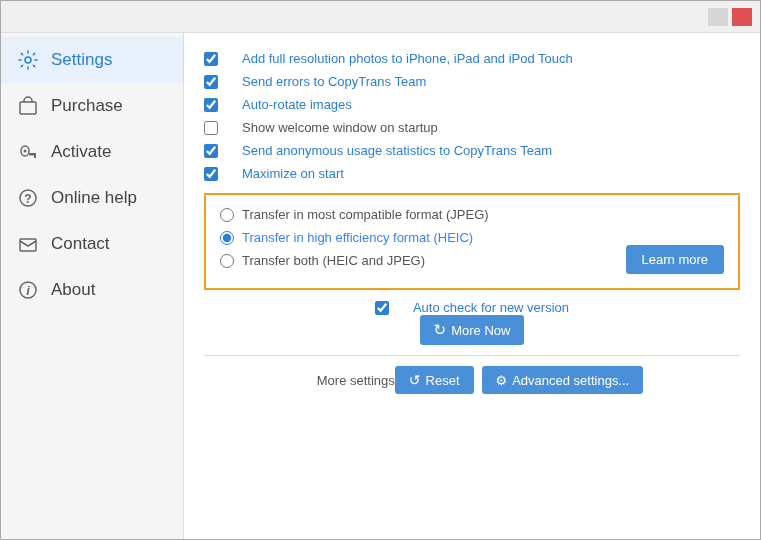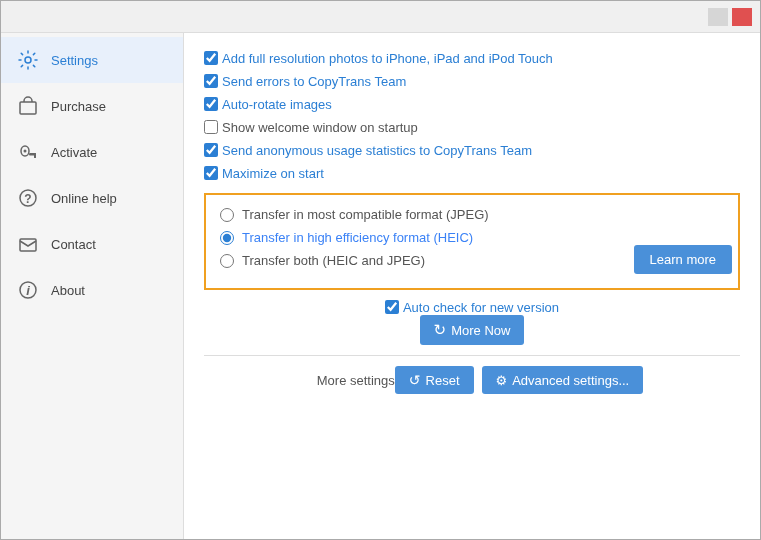--- a/index.html
+++ b/index.html
@@ -85,33 +85,34 @@
     .sidebar-icon {
       width: 22px;
       height: 22px;
       display: flex;
       align-items: center;
       justify-content: center;
       font-size: 16px;
       flex-shrink: 0;
     }
     .sidebar-label {
-      font-size: 13px;
+      font-size: 17px;
       color: #444;
     }
     .content-area {
       flex: 1;
       padding: 18px 20px;
       background: #fff;
       overflow-y: auto;
     }
     .checkbox-row {
       display: flex;
+      align-items: center;
       margin-bottom: 8px;
-      gap: 4px;
+      gap: 24px;
     }
     .checkbox-row input[type="checkbox"] {
       accent-color: #2b7fd4;
       width: 14px;
       height: 14px;
     }
     .checkbox-label {
       color: #2b7fd4;
       font-size: 13px;
     }
@@ -141,21 +142,21 @@
     }
     .radio-label {
       color: #3b82f6;
       font-size: 13px;
     }
     .radio-label.unselected {
       color: #555;
     }
     .learn-more-btn {
       position: absolute;
-      right: 6px;
+      right: 14px;
       bottom: 14px;
       background: #4a90d9;
       color: white;
       border: none;
       padding: 7px 16px;
       border-radius: 3px;
       font-size: 13px;
       cursor: pointer;
     }
     .bottom-row {

